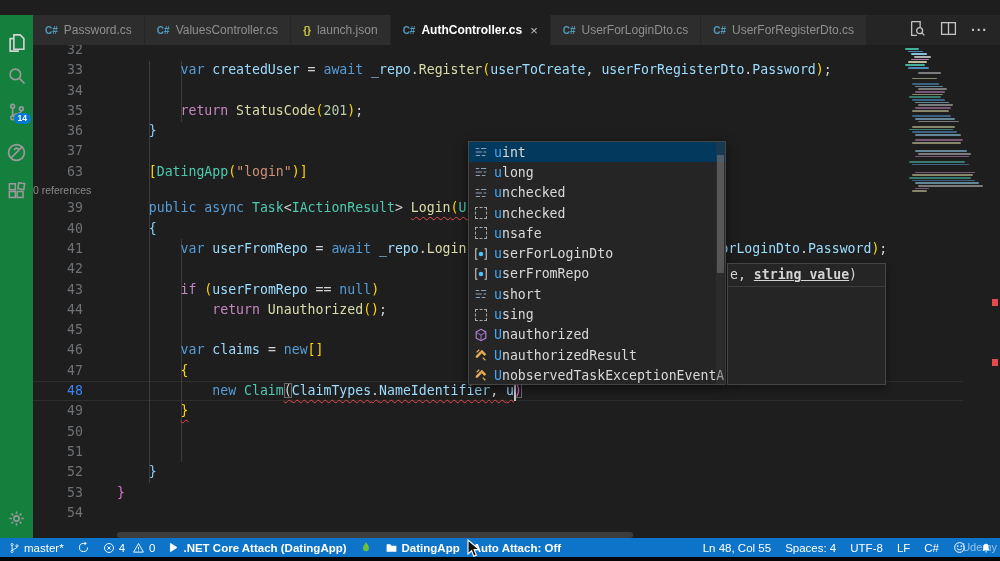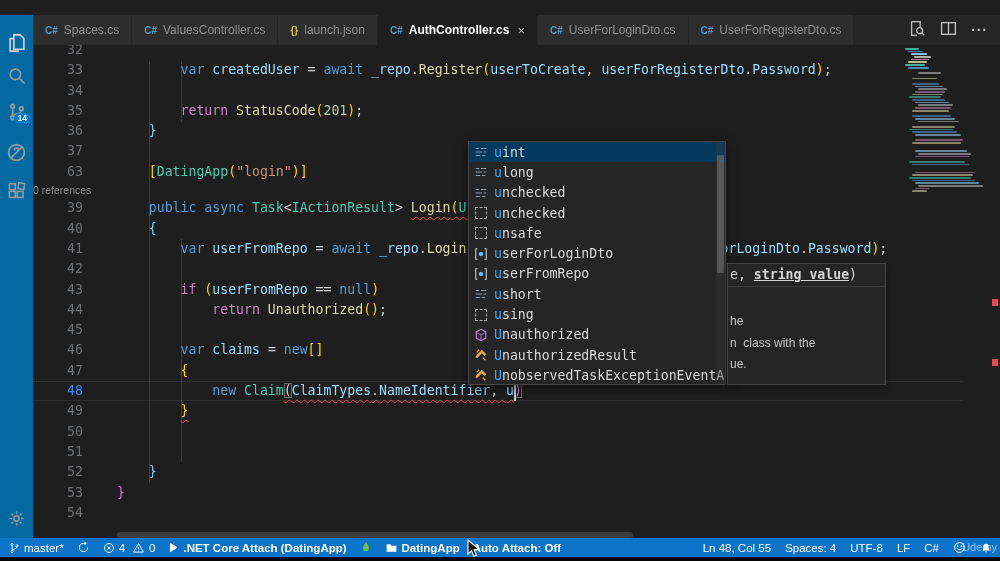--- a/index.html
+++ b/index.html
@@ -5,21 +5,21 @@
   html,body{margin:0;padding:0;background:#000;}
   .screen{position:relative;width:1000px;height:561px;overflow:hidden;background:#1e1e1e;
           font-family:"Liberation Sans",sans-serif;-webkit-font-smoothing:antialiased;}
   
   .titlebar{position:absolute;left:0;top:0;width:1000px;height:15px;background:#2f2f30;
             display:flex;align-items:center;justify-content:center;}
   .traffic{position:absolute;left:6px;top:4px;display:flex;gap:6px;}
   .light{width:7.5px;height:7.5px;border-radius:50%;}
   .title-text{font-size:10.5px;font-weight:bold;color:#c9c9c9;}
   
-  .activitybar{position:absolute;left:0;top:15px;width:33px;height:523px;background:#0369a1;}
+  .activitybar{position:absolute;left:0;top:15px;width:33px;height:523px;background:#15803d;}
   .act-icon{position:absolute;left:0;width:33px;height:26px;display:flex;align-items:center;justify-content:center;color:#9a9a9a;}
   .act-icon svg{stroke:currentColor;fill:none;stroke-width:1.3px;}
   .badge{position:absolute;right:2px;top:14px;background:#007acc;color:#fff;font-size:8.5px;font-weight:bold;
          border-radius:8px;padding:1px 4px;line-height:9px;}
   
   .tabbar{position:absolute;left:33px;top:15px;width:967px;height:30px;background:#252526;display:flex;}
   .tab{display:flex;align-items:center;gap:6px;padding:0 12px;font-size:12px;background:#2d2d2d;
        color:#8f8f8f;border-right:1px solid #252526;white-space:nowrap;}
   .tab.active{background:#1e1e1e;color:#fff;font-weight:bold;}
   .ficon{font-size:10px;font-weight:bold;font-family:"Liberation Sans",sans-serif;}
@@ -131,21 +131,21 @@
           <circle cx="8" cy="8" r="2.2"></circle>
           <path d="M8 2v2M8 12v2M2 8h2M12 8h2M3.8 3.8l1.4 1.4M10.8 10.8l1.4 1.4M12.2 3.8l-1.4 1.4M5.2 10.8l-1.4 1.4"></path>
         </svg>
     </div>
   </div>
 
   <div class="tabbar">
 
     <div class="tab">
         <span class="ficon cs">C#</span>
-        <span>Spaces.cs</span>
+        <span>Password.cs</span>
       </div>
       <div class="tab">
         <span class="ficon cs">C#</span>
         <span>ValuesController.cs</span>
       </div>
       <div class="tab">
         <span class="ficon js">{}</span>
         <span>launch.json</span>
       </div>
       <div class="tab active">
@@ -379,23 +379,20 @@
             <span><span class="match">U</span>nobservedTaskExceptionEventArgs</span>
           </div>
         </div>
       <div class="sg-scrollbar">
           <div class="sg-thumb"></div>
         </div>
     </div>
 
     <div class="sighelp">
       <div class="sig-line"><span>e, </span><span class="param">string value</span><span>)</span></div>
-      <div class="sig-docs" id="sig-docs">he
-n  class with the
-ue.</div>
     </div>
   </div>
 
   <div class="statusbar">
     <div class="sb-left">
       <span class="sb-item">
         <svg width="11" height="12" viewBox="0 0 16 16">
             <circle cx="4.5" cy="3" r="1.6"></circle>
             <circle cx="4.5" cy="13" r="1.6"></circle>
             <circle cx="11.5" cy="5" r="1.6"></circle>

